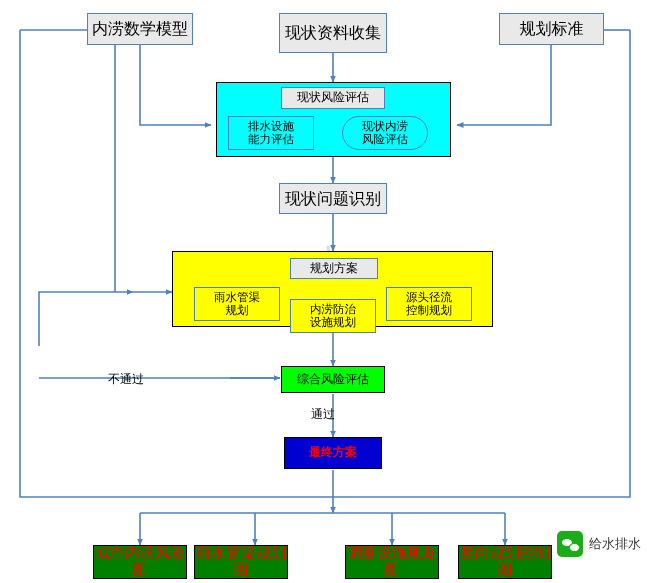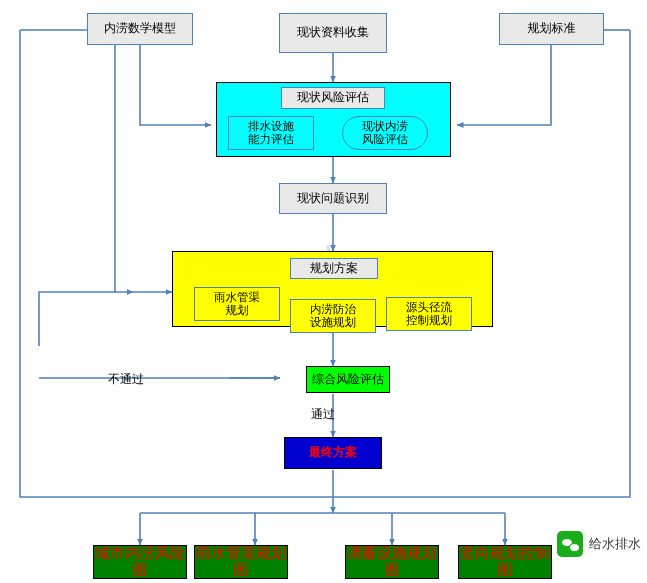--- a/index.html
+++ b/index.html
@@ -1,21 +1,21 @@
 <!DOCTYPE html>
 <html><head>
 <meta charset="utf-8">
 <style>
   html,body{margin:0;padding:0;}
   body{width:647px;height:583px;background:#ffffff;font-family:"DejaVu Sans","Liberation Sans",sans-serif;overflow:hidden;}
   #stage{position:relative;width:647px;height:583px;}
   svg.lines{position:absolute;left:0;top:0;width:647px;height:583px;pointer-events:none;}
 
   .node{position:absolute;box-sizing:border-box;display:flex;align-items:center;justify-content:center;text-align:center;line-height:1.12;}
-  .grey{background:#e9e9e9;border:1px solid #4f81bd;color:#000;font-size:12px;}
+  .grey{background:#e9e9e9;border:1px solid #4f81bd;color:#000;font-size:16px;}
   .cyanbox{background:#00ffff;border:1px solid #000;}
   .cyanlabel{background:#e9e9e9;border:1px solid #4f81bd;color:#000;font-size:12px;}
   .cyaninner{background:#00ffff;border:1px solid #4f81bd;color:#000;font-size:11.5px;}
   .yellowbox{background:#ffff00;border:1px solid #000;}
   .yellowlabel{background:#e9e9e9;border:1px solid #4f81bd;color:#000;font-size:12px;}
   .yellowinner{background:#ffff00;border:1px solid #4f81bd;color:#000;font-size:11.5px;}
   .green{background:#00ff00;border:1px solid #000;color:#000;font-size:12px;}
   .blue{background:#0000d0;border:1px solid #000;color:#ff0000;font-size:12px;font-weight:bold;}
   .darkgreen{background:#008000;border:1px solid #000;color:#ff0000;font-size:15px;}
 
@@ -109,26 +109,26 @@
   <div class="node yellowbox" style="left:172px;top:251px;width:321px;height:76px;"></div>
   <div class="node yellowlabel" style="left:290px;top:258px;width:88px;height:21px;">规划方案</div>
   <div class="node yellowinner" style="left:194px;top:287px;width:86px;height:34px;flex-direction:column;">
     <span>雨水管渠</span>
     <span>规划</span>
   </div>
   <div class="node yellowinner" style="left:290px;top:287px;width:86px;height:34px;flex-direction:column;margin-top:12px;">
     <span>内涝防治</span>
     <span>设施规划</span>
   </div>
-  <div class="node yellowinner" style="left:386px;top:287px;width:86px;height:34px;flex-direction:column;margin-top:10px;">
+  <div class="node yellowinner" style="left:386px;top:287px;width:86px;height:34px;flex-direction:column;">
     <span>源头径流</span>
     <span>控制规划</span>
   </div>
 
-  <div class="node green" style="left:281px;top:366px;width:84px;height:27px;margin-left:25px;">综合风险评估</div>
+  <div class="node green" style="left:281px;top:366px;width:104px;height:27px;">综合风险评估</div>
 
   <div class="node blue" style="left:284px;top:437px;width:98px;height:32px;">最终方案</div>
 
   <div class="node darkgreen" style="left:93px;top:545px;width:94px;height:34px;">城市内涝风险图</div>
   <div class="node darkgreen" style="left:194px;top:545px;width:94px;height:34px;">雨水管渠规划图</div>
   <div class="node darkgreen" style="left:345px;top:545px;width:94px;height:34px;">调蓄设施规划图</div>
   <div class="node darkgreen" style="left:458px;top:545px;width:94px;height:34px;">竖向规划控制图</div>
 
   <div class="edgelabel" style="left:108px;top:371px;">不通过</div>
   <div class="edgelabel" style="left:311px;top:406px;">通过</div>

